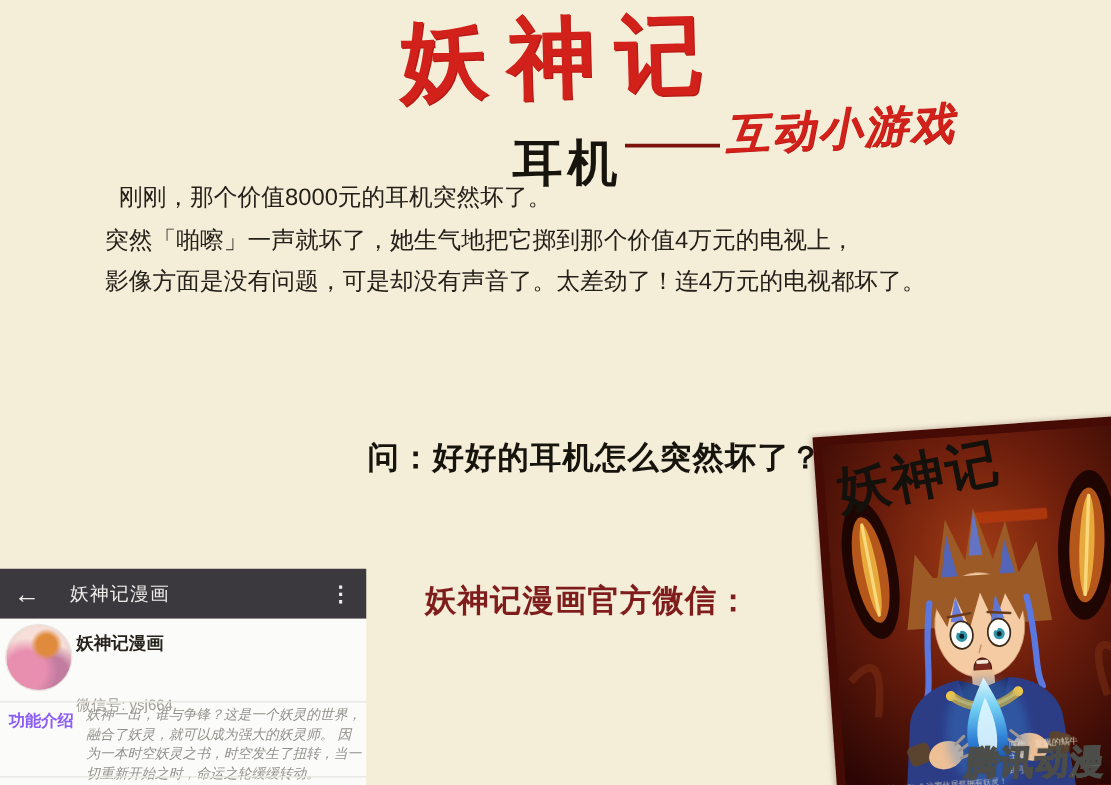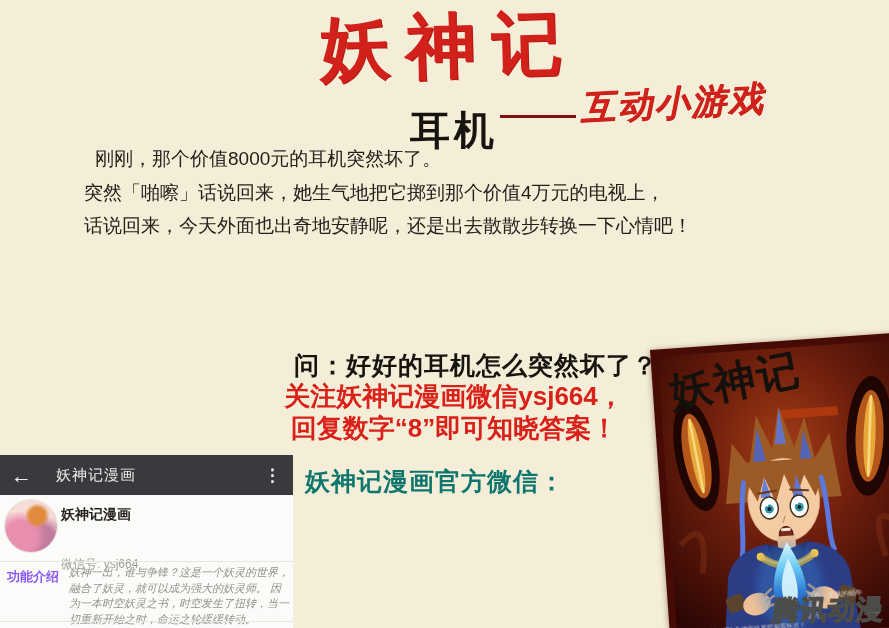--- a/index.html
+++ b/index.html
@@ -43,21 +43,21 @@
     font-size:25px; font-weight:800; color:#17130d; letter-spacing:1px;
     white-space:nowrap;
   }
   .promo{
     position:absolute; left:228px; top:381px; width:452px;
     text-align:center; color:#d92019; font-size:26px; font-weight:800;
     line-height:31.5px; white-space:nowrap;
   }
   .official{
     position:absolute; left:305px; top:464px; width:330px;
-    color:#0f766e; font-weight:800;
+    text-align:center; color:#7f1d1d; font-weight:800;
     line-height:34px; white-space:nowrap;
   }
   .official-line1{font-size:25px; letter-spacing:1px;}
   .official-line2{font-size:24px; letter-spacing:3px; font-weight:700;}
   
   .wc{position:absolute; left:0; top:455px; width:293px; height:173px;}
   .wc-header{
     position:absolute; left:0; top:0; width:100%; height:40px;
     background:#3b393d; color:#eeeeec; display:flex; align-items:center;
     box-sizing:border-box;
@@ -110,29 +110,25 @@
 
   <div class="main-title">妖神记</div>
   <div class="subtitle-row">
     <div class="subtitle-dash"></div>
     <div class="subtitle-text">互动小游戏</div>
   </div>
   <div class="section-title">耳机</div>
 
   <div class="story">
     <div class="indent">刚刚，那个价值8000元的耳机突然坏了。</div>
-    <div>突然「啪嚓」话说回来，她生气地把它掷到那个价值4万元的电视上，</div>
-    <div>话说回来，今天外面也出奇地安静呢，还是出去散散步转换一下心情吧！</div>
+    <div>突然「啪嚓」一声就坏了，她生气地把它掷到那个价值4万元的电视上，</div>
+    <div>影像方面是没有问题，可是却没有声音了。太差劲了！连4万元的电视都坏了。</div>
   </div>
 
   <div class="question">问：好好的耳机怎么突然坏了？</div>
-  <div class="promo">
-    <div>关注妖神记漫画微信ysj664，</div>
-    <div>回复数字“8”即可知晓答案！</div>
-  </div>
 
   <div class="official">
     <div class="official-line1">妖神记漫画官方微信：</div>
   </div>
 
   <div class="wc">
     <div class="wc-header">
       <span class="wc-back">←</span>
       <span class="wc-title">妖神记漫画</span>
       <span class="wc-menu">⋮</span>

